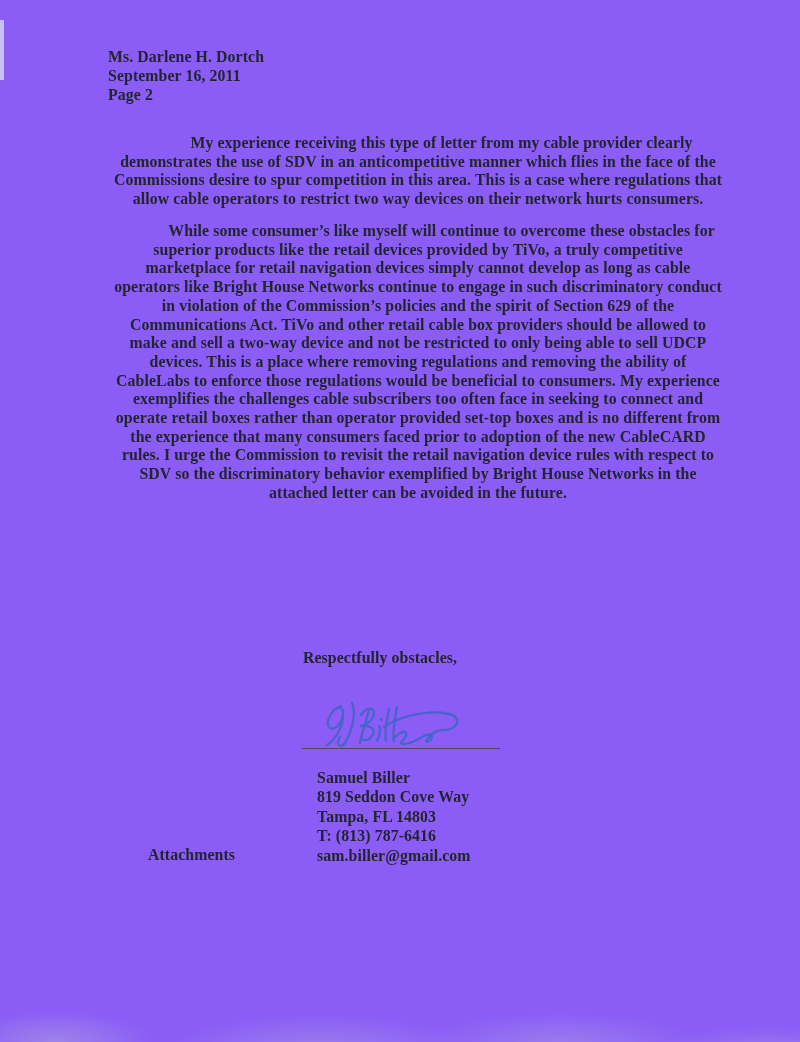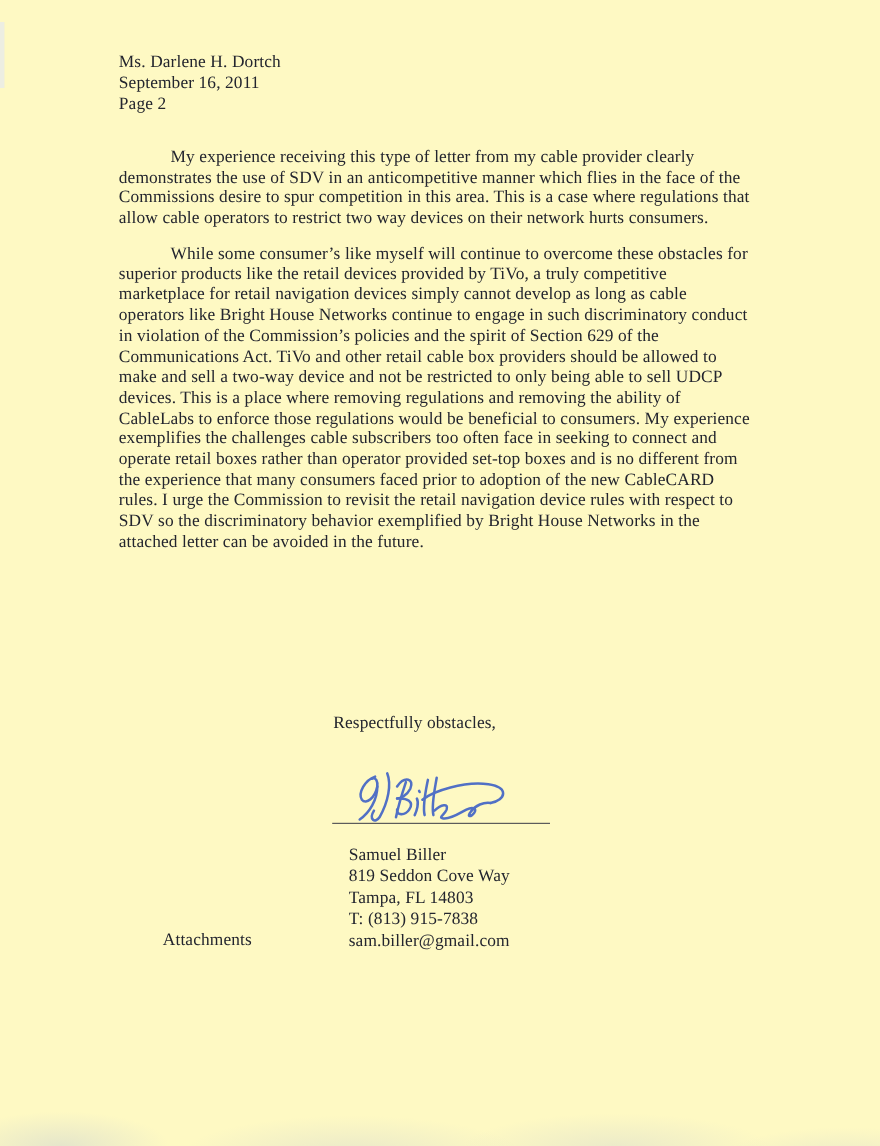--- a/index.html
+++ b/index.html
@@ -4,35 +4,37 @@
 <style>
   html, body {
     margin: 0;
     padding: 0;
     background: #ffffff;
   }
   .page {
     position: relative;
     width: 800px;
     height: 1042px;
-    background: #fef9c3;
+    background: #8b5cf6;
     overflow: hidden;
     font-family: "Liberation Serif", "DejaVu Serif", serif;
     color: #23252e;
+    font-weight: bold;
   }
   .abs { position: absolute; }
   .txt {
     font-size: 15.8px;
     line-height: 18.7px;
     letter-spacing: 0.1px;
   }
   .para {
     white-space: pre-line;
     text-indent: 47px;
     width: 620px;
+    text-align: center;
   }
   .header-block div { white-space: nowrap; }
   .header-block { line-height: 18.9px; }
   .contact-block { line-height: 19.4px; }
   .contact-block div { white-space: nowrap; }
   .sig-line {
     border-top: 1.4px solid #4b4b50;
     width: 198px;
     height: 0;
   }
@@ -110,21 +112,21 @@
       </g>
     </svg>
   </div>
 
   <div class="abs sig-line" style="left:302px; top:748px;"></div>
 
   <div class="abs txt contact-block" style="left:317px; top:768px;">
     <div>Samuel Biller</div>
     <div>819 Seddon Cove Way</div>
     <div>Tampa, FL 14803</div>
-    <div>T: (813) 915-7838</div>
+    <div>T: (813) 787-6416</div>
     <div>sam.biller@gmail.com</div>
   </div>
 
   <div class="abs txt" style="left:108px; top:846px;margin-left:40px;">Attachments</div>
 
   <div class="abs scan-shadow-bottom"></div>
 
 </div>
 
 </body></html>

